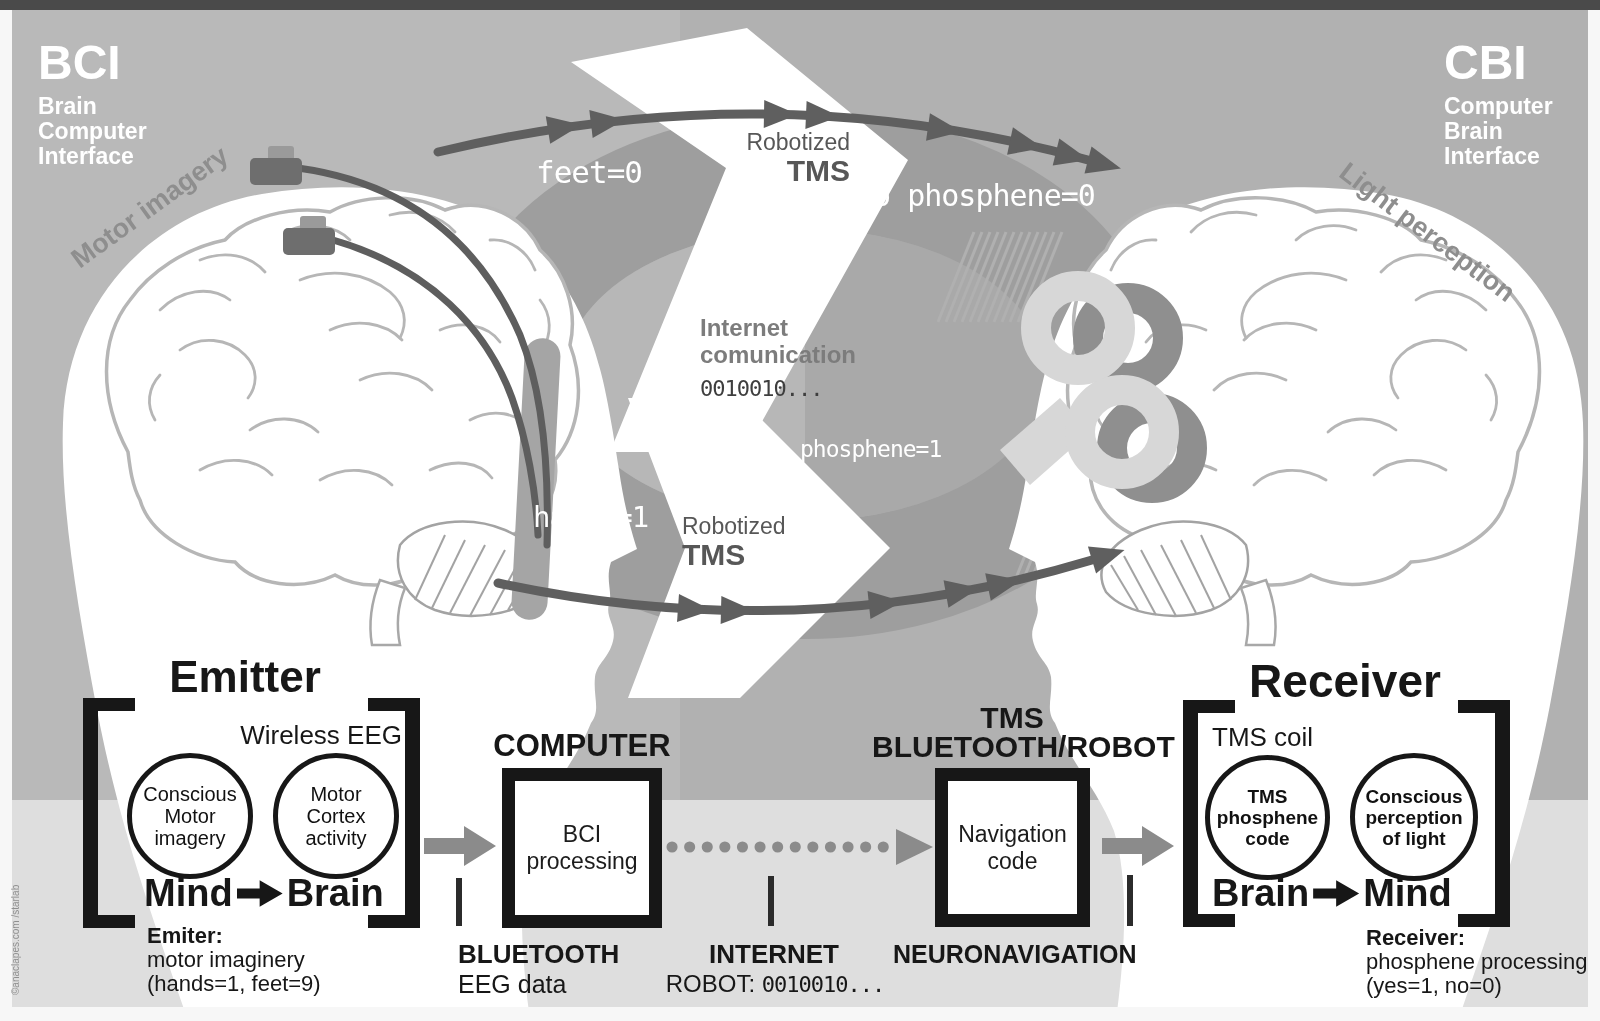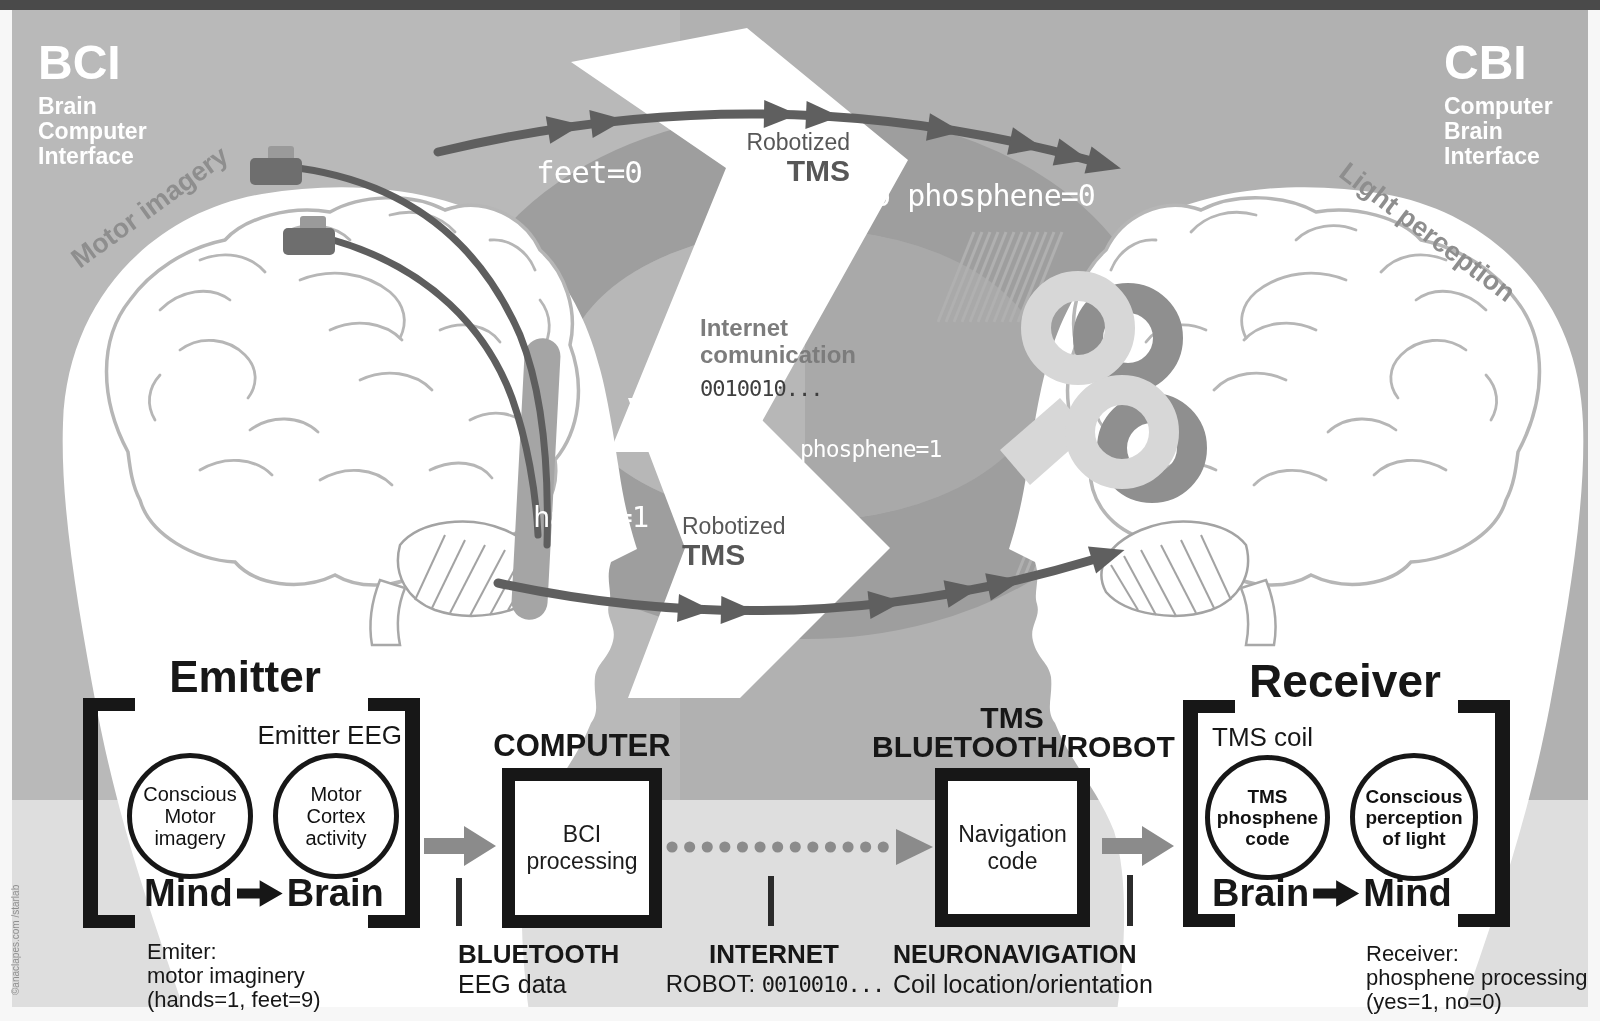--- a/index.html
+++ b/index.html
@@ -25,21 +25,21 @@
   .circle{position:absolute;box-sizing:border-box;border:5px solid #171717;border-radius:50%;background:#fff;
           display:flex;align-items:center;justify-content:center;text-align:center;color:#111;}
   .bigbox{position:absolute;box-sizing:border-box;border:13px solid #171717;background:#fff;
           display:flex;align-items:center;justify-content:center;text-align:center;
           font-size:23px;color:#1c1c1c;line-height:27px;}
   .transform-row{position:absolute;display:flex;align-items:center;gap:4px;
                  font-weight:bold;font-size:38px;color:#171717;}
   .bold-arrow{display:inline-block;width:46px;height:30px;background:#171717;
               clip-path:polygon(0 33%,50% 33%,50% 6%,100% 50%,50% 94%,50% 67%,0 67%);}
   .caption{font-size:22px;color:#171717;line-height:24px;}
-  .caption .t{font-weight:normal;margin-top:16px;}
+  .caption .t{font-weight:bold;}
   .link-label .t{font-weight:bold;font-size:26px;color:#171717;line-height:28px;}
   .link-label .s{font-size:25px;color:#171717;line-height:27px;margin-top:3px;}
   .device-label{font-size:26px;color:#171717;}
   .credit{font-size:10px;color:#8f8f8f;transform:rotate(-90deg);transform-origin:0 0;white-space:nowrap;}
 </style>
 </head>
 <body>
 
 <div class="stage">
 
@@ -235,21 +235,21 @@
   <div class="abs eq" style="left:800px;top:436px;font-size:23px">phosphene=1</div>
   <div class="abs eq" style="left:533px;top:500px;font-size:29px">hands=1</div>
   <div class="abs node-label left-al" style="left:682px;top:514px;width:150px">
     <div class="l1">Robotized</div>
     <div class="l2">TMS</div>
   </div>
 
   <div class="abs sec-title" style="left:85px;top:652px;width:320px;font-size:44px">Emitter</div>
   <div class="brk l" style="left:83px;top:698px;height:230px"></div>
   <div class="brk r" style="left:368px;top:698px;height:230px"></div>
-  <div class="abs device-label" style="left:196px;top:720px;width:206px;text-align:right">Emitter EEG</div>
+  <div class="abs device-label" style="left:196px;top:720px;width:206px;text-align:right">Wireless EEG</div>
   <div class="circle ml" style="left:127px;top:753px;width:126px;height:126px;font-size:20px;line-height:22px">Conscious
 Motor
 imagery</div>
   <div class="circle ml" style="left:273px;top:753px;width:126px;height:126px;font-size:20px;line-height:22px">Motor
 Cortex
 activity</div>
   <div class="transform-row" style="left:144px;top:872px">
     <span>Mind</span>
     <span class="bold-arrow"></span>
     <span>Brain</span>
@@ -274,21 +274,20 @@
   <div class="abs" style="left:650px;top:970px;width:250px;text-align:center;font-size:24px;color:#171717">
     <span>ROBOT: </span><span class="mono" style="font-size:22px;letter-spacing:-1px">0010010...</span>
   </div>
 
   <div class="abs sec-title" style="left:872px;top:701px;width:280px;font-size:30px">TMS</div>
   <div class="abs sec-title" style="left:872px;top:730px;width:280px;font-size:30px">BLUETOOTH/ROBOT</div>
   <div class="bigbox ml" style="left:935px;top:768px;width:155px;height:159px">Navigation
 code</div>
   <div class="abs link-label" style="left:893px;top:940px">
     <div class="t" style="font-size:25px">NEURONAVIGATION</div>
-    <div class="s">Coil location/orientation</div>
   </div>
 
   <div class="abs sec-title" style="left:1180px;top:654px;width:330px;font-size:46px">Receiver</div>
   <div class="brk l" style="left:1183px;top:700px;height:227px"></div>
   <div class="brk r" style="left:1458px;top:700px;height:227px"></div>
   <div class="abs device-label" style="left:1212px;top:722px">TMS coil</div>
   <div class="circle ml" style="left:1205px;top:755px;width:125px;height:125px;font-size:19px;line-height:21px;font-weight:bold">TMS
 phosphene
 code</div>
   <div class="circle ml" style="left:1350px;top:753px;width:128px;height:128px;font-size:19px;line-height:21px;font-weight:bold">Conscious

